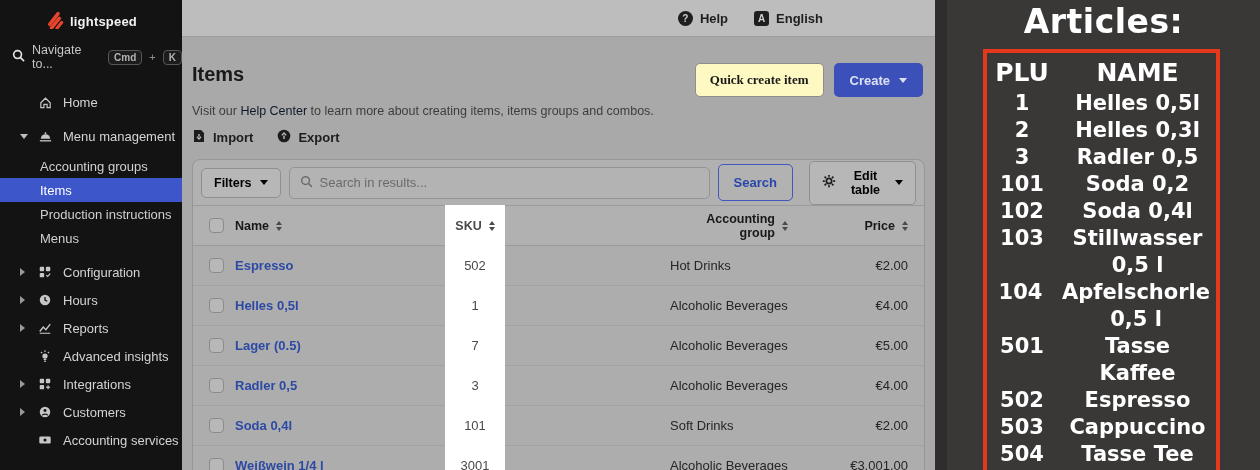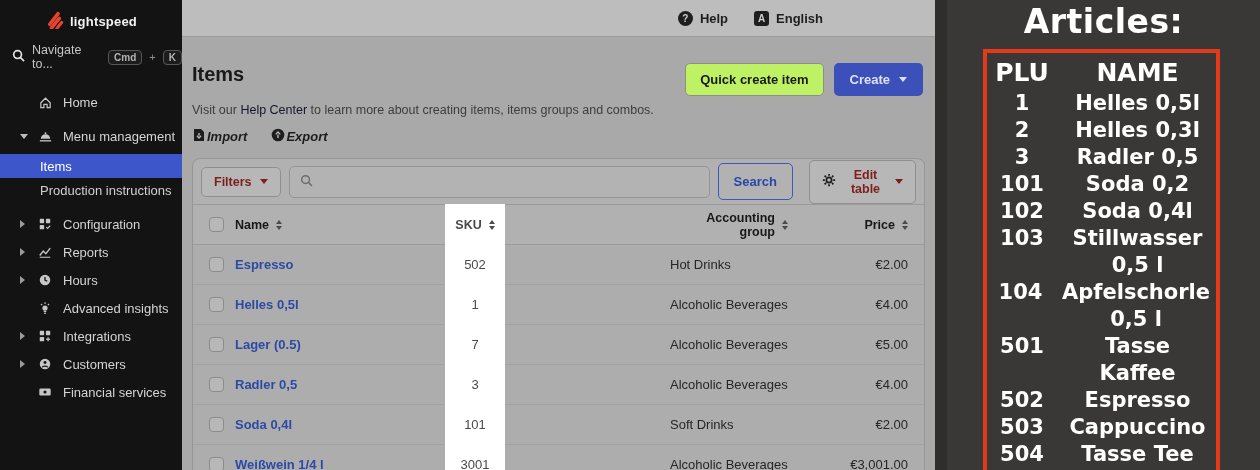--- a/index.html
+++ b/index.html
@@ -28,32 +28,32 @@
   .topbar { height:37px; flex-shrink:0; background:#bdbdbd; border-bottom:1px solid #9c9c9c; display:flex; align-items:center; justify-content:flex-end; gap:26px; padding-right:112px; }
   .tb-item { display:flex; align-items:center; gap:7px; font-size:13px; font-weight:600; color:#1e1e1e; cursor:pointer; }
   .tb-badge { width:15px; height:15px; background:#1e1e1e; color:#cfcfcf; font-size:10px; font-weight:700; display:flex; align-items:center; justify-content:center; }
   .round { border-radius:50%; } .sq { border-radius:3px; }
 
   .content { padding:0 10px; display:flex; flex-direction:column; }
   .hdr-row { margin-top:26px; display:flex; justify-content:space-between; align-items:flex-start; }
   .page-title { font-size:20px; font-weight:800; color:#191919; }
   .hdr-btns { display:flex; gap:10px; padding-right:2px; }
   .btn { border-radius:5px; font-size:13px; font-weight:700; cursor:pointer; display:flex; align-items:center; }
-  .btn-quick { background:#bef264; border:1px solid #8d8d8d; color:#191919; padding:8px 14px; }
+  .btn-quick { background:#fef9c3; border:1px solid #8d8d8d; color:#191919; padding:8px 14px;font-family:Liberation Serif, serif; }
   .btn-create { background:#3b50b8; color:#dde1f2; padding:8px 16px; gap:9px; border:none; }
   .caret { width:0; height:0; border:4px solid transparent; border-top:5px solid currentColor; margin-top:4px; }
   .subtitle { margin-top:7px; font-size:12.5px; color:#3d3d3d; }
   .subtitle a { color:#0f172a; text-decoration:none; cursor:pointer; }
   .io-row { margin-top:11px; display:flex; gap:24px; }
-  .io-btn { display:flex; align-items:center; gap:1px; font-size:13px; font-weight:700; color:#1d1d1d; cursor:pointer;font-style:italic; }
+  .io-btn { display:flex; align-items:center; gap:7px; font-size:13px; font-weight:700; color:#1d1d1d; cursor:pointer; }
 
   
   .card { margin-top:13px; background:#b1b1b1; border:1px solid #969696; border-radius:8px; height:330px; overflow:hidden; }
   .filter-row { height:46px; display:flex; align-items:center; gap:8px; padding:0 8px; border-bottom:1px solid #9b9b9b; }
-  .btn-gray { background:#b7b7b7; border:1px solid #8f8f8f; color:#7f1d1d; border-radius:5px; padding:7px 12px; font-size:12.5px; font-weight:700; display:flex; align-items:center; gap:8px; cursor:pointer; }
+  .btn-gray { background:#b7b7b7; border:1px solid #8f8f8f; color:#000000; border-radius:5px; padding:7px 12px; font-size:12.5px; font-weight:700; display:flex; align-items:center; gap:8px; cursor:pointer; }
   .search-wrap { width:486px; height:32px; display:flex; align-items:center; gap:7px; background:#b3b3b3; border:1px solid #949494; border-radius:5px; padding:0 10px; }
   .search-wrap input { flex:1; border:none; outline:none; background:transparent; font-size:13px; color:#2a2a2a; font-family:"Liberation Sans", sans-serif; }
   .search-wrap input::placeholder { color:#6b6b6b; }
   .btn-search { background:#b2b2b2; border:1px solid #3e58bd; color:#2847ab; border-radius:5px; padding:10px 15px; font-size:13px; font-weight:700; cursor:pointer; }
   .spacer { flex:1; }
 
   .trow { display:flex; align-items:stretch; height:40px; padding:0 16px; }
   .thead { font-size:12.5px; font-weight:700; color:#181818; border-bottom:1px solid #9b9b9b; }
   .tbody-row { border-bottom:1px solid #a2a2a2; background:#adadad; font-size:13px; color:#262626; }
   .cell { display:flex; align-items:center; }
@@ -125,25 +125,31 @@
           </span>
         <span class="nicon">
           <svg width="15" height="15" viewBox="0 0 16 16">
               <path d="M3 10.5 A5 5 0 0 1 13 10.5 Z" fill="#c6c6c6"></path>
               <circle cx="8" cy="4.4" r="1" fill="#c6c6c6"></circle>
               <path d="M2 12.6 H14" stroke="#c6c6c6" stroke-width="1.4"></path>
             </svg>
         </span>
         <span>Menu management</span>
       </div>
+      <div class="sub-item">
+        <span>Accounting groups</span>
+      </div>
       <div class="sub-item selected">
         <span>Items</span>
       </div>
       <div class="sub-item">
         <span>Production instructions</span>
+      </div>
+      <div class="sub-item">
+        <span>Menus</span>
       </div>
 
       <div style="height:8px"></div>
       <div class="nav-item h28">
         <span class="chev">
             <span class="chev-r"></span>
           </span>
         <span class="nicon">
           <svg width="14" height="14" viewBox="0 0 16 16">
               <rect x="2" y="2" width="5" height="5" rx="1" fill="#c6c6c6"></rect>
@@ -153,37 +159,37 @@
             </svg>
         </span>
         <span>Configuration</span>
       </div>
       <div class="nav-item h28">
         <span class="chev">
             <span class="chev-r"></span>
           </span>
         <span class="nicon">
           <svg width="14" height="14" viewBox="0 0 16 16">
+              <circle cx="8" cy="8" r="6" fill="#c6c6c6"></circle>
+              <path d="M8 4.5 V8 L10.6 9.4" stroke="#131313" stroke-width="1.5" fill="none"></path>
+            </svg>
+        </span>
+        <span>Hours</span>
+      </div>
+      <div class="nav-item h28">
+        <span class="chev">
+            <span class="chev-r"></span>
+          </span>
+        <span class="nicon">
+          <svg width="14" height="14" viewBox="0 0 16 16">
               <path d="M2 12 L6 7 L9 10 L14 3.5" stroke="#c6c6c6" stroke-width="1.6" fill="none"></path>
               <path d="M2 14 H14" stroke="#c6c6c6" stroke-width="1.2"></path>
             </svg>
         </span>
         <span>Reports</span>
-      </div>
-      <div class="nav-item h28">
-        <span class="chev">
-            <span class="chev-r"></span>
-          </span>
-        <span class="nicon">
-          <svg width="14" height="14" viewBox="0 0 16 16">
-              <circle cx="8" cy="8" r="6" fill="#c6c6c6"></circle>
-              <path d="M8 4.5 V8 L10.6 9.4" stroke="#131313" stroke-width="1.5" fill="none"></path>
-            </svg>
-        </span>
-        <span>Hours</span>
       </div>
       <div class="nav-item h28">
         <span class="chev"></span>
         <span class="nicon">
           <svg width="14" height="14" viewBox="0 0 16 16">
               <circle cx="8" cy="8" r="3" fill="#c6c6c6"></circle>
               <g stroke="#c6c6c6" stroke-width="1.3">
                 <path d="M8 1.5 V3.5"></path>
                 <path d="M3.4 3.4 L4.8 4.8"></path>
                 <path d="M12.6 3.4 L11.2 4.8"></path>
@@ -225,21 +231,21 @@
         <span>Customers</span>
       </div>
       <div class="nav-item h28">
         <span class="chev"></span>
         <span class="nicon">
           <svg width="14" height="14" viewBox="0 0 16 16">
               <rect x="1.5" y="4" width="13" height="8" rx="1.5" fill="#c6c6c6"></rect>
               <circle cx="8" cy="8" r="1.8" fill="#131313"></circle>
             </svg>
         </span>
-        <span>Financial services</span>
+        <span>Accounting services</span>
       </div>
     </div>
   </div>
 
   <div class="main">
     <div class="topbar">
       <div class="tb-item">
         <span class="tb-badge round">?</span>
         <span>Help</span>
       </div>
@@ -296,20 +302,21 @@
             <span>Filters</span>
             <span class="caret"></span>
           </button>
           <div class="search-wrap">
             <span>
               <svg width="13" height="13" viewBox="0 0 14 14">
                   <circle cx="6" cy="6" r="4.2" stroke="#6d6d6d" stroke-width="1.6" fill="none"></circle>
                   <path d="M9.2 9.2 L12.8 12.8" stroke="#6d6d6d" stroke-width="1.6"></path>
                 </svg>
             </span>
+            <input placeholder="Search in results..." style="">
           </div>
           <button class="btn-search">Search</button>
           <div class="spacer"></div>
           <button class="btn-gray">
             <span>
               <svg width="14" height="14" viewBox="0 0 16 16">
                   <circle cx="8" cy="8" r="3" stroke="#1d1d1d" stroke-width="2" fill="none"></circle>
                   <g stroke="#1d1d1d" stroke-width="2">
                     <path d="M8 1 V3.2"></path>
                     <path d="M8 12.8 V15"></path>

